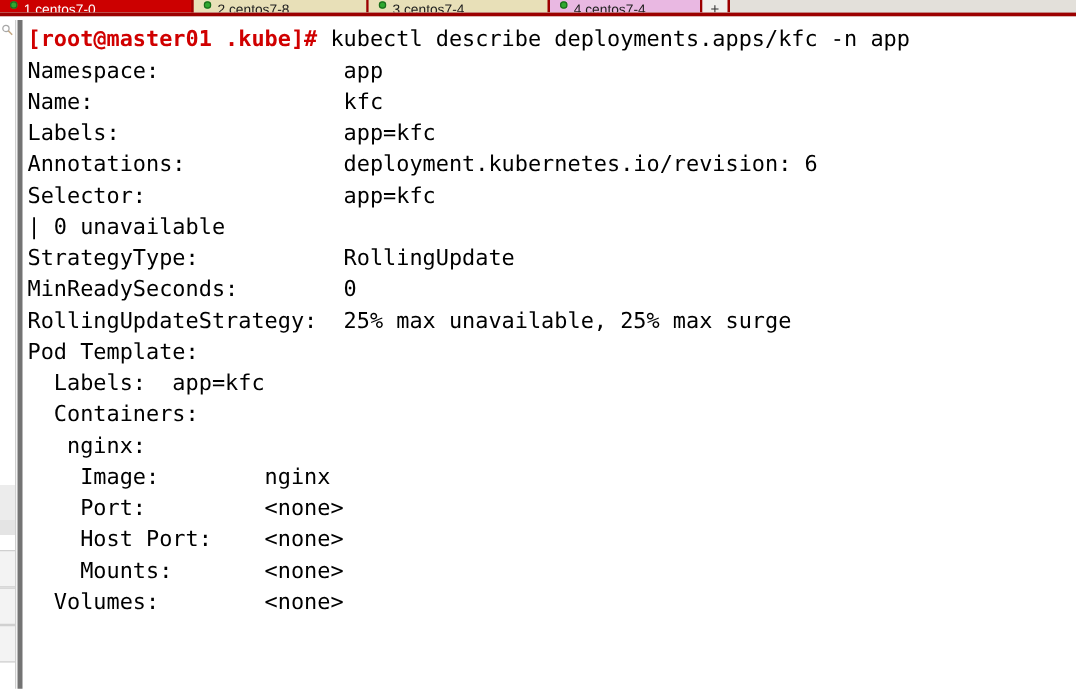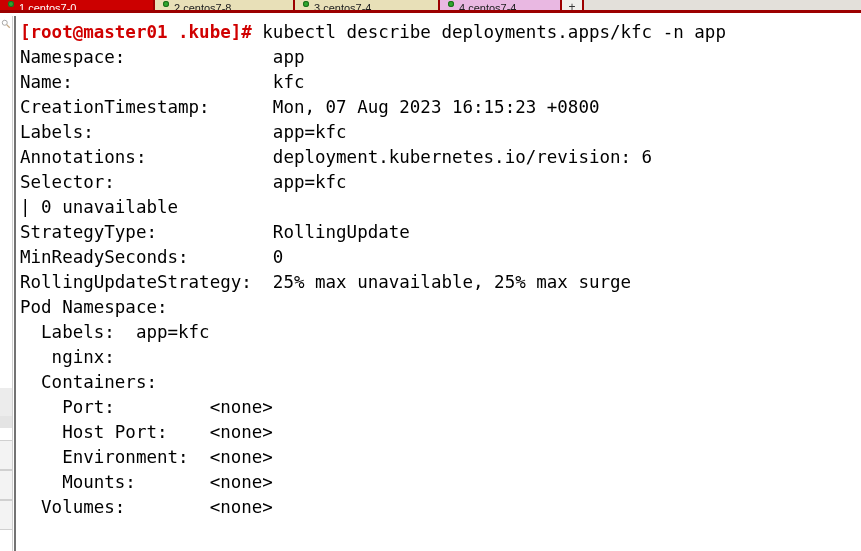--- a/index.html
+++ b/index.html
@@ -99,21 +99,21 @@
     box-sizing: border-box;
   }
 
   
   .term {
     position: absolute;
     left: 14px; top: 16px;
     width: 847px;
     height: 535px;
     background: #ffffff;
-    border-left: 2px solid #737373;
+    border-left: 4px solid #737373;
     box-sizing: border-box;
     padding: 4px 0 0 4px;
     overflow: hidden;
   }
   .line {
     font-family: "DejaVu Sans Mono", "Liberation Mono", monospace;
     font-size: 17.5px;
     line-height: 25px;
     color: #000000;
     white-space: pre;
@@ -190,32 +190,31 @@
   <div class="gutter-seg" style="top:454px;height:30px;"></div>
   <div class="gutter-seg" style="top:484px;height:30px;"></div>
 </div>
 
 <div class="term">
 
   <div class="line"><span class="prompt">[root@master01 .kube]#</span><span class="cmd"> kubectl describe deployments.apps/kfc -n app</span></div>
 
   <div class="line">Namespace:              app</div>
   <div class="line">Name:                   kfc</div>
-  <div class="line">CreationTimestamp:      Mon, 07 Aug 2023 16:15:23 +0800</div>
   <div class="line">Labels:                 app=kfc</div>
   <div class="line">Annotations:            deployment.kubernetes.io/revision: 6</div>
   <div class="line">Selector:               app=kfc</div>
   <div class="line">| 0 unavailable</div>
   <div class="line">StrategyType:           RollingUpdate</div>
   <div class="line">MinReadySeconds:        0</div>
   <div class="line">RollingUpdateStrategy:  25% max unavailable, 25% max surge</div>
-  <div class="line">Pod Namespace:</div>
+  <div class="line">Pod Template:</div>
   <div class="line">  Labels:  app=kfc</div>
+  <div class="line">  Containers:</div>
   <div class="line">   nginx:</div>
-  <div class="line">  Containers:</div>
+  <div class="line">    Image:        nginx</div>
   <div class="line">    Port:         &lt;none&gt;</div>
   <div class="line">    Host Port:    &lt;none&gt;</div>
-  <div class="line">    Environment:  &lt;none&gt;</div>
   <div class="line">    Mounts:       &lt;none&gt;</div>
   <div class="line">  Volumes:        &lt;none&gt;</div>
 </div>
 
 <div class="watermark">CSDN @昨日海棠依旧.</div>
 
 </body></html>

